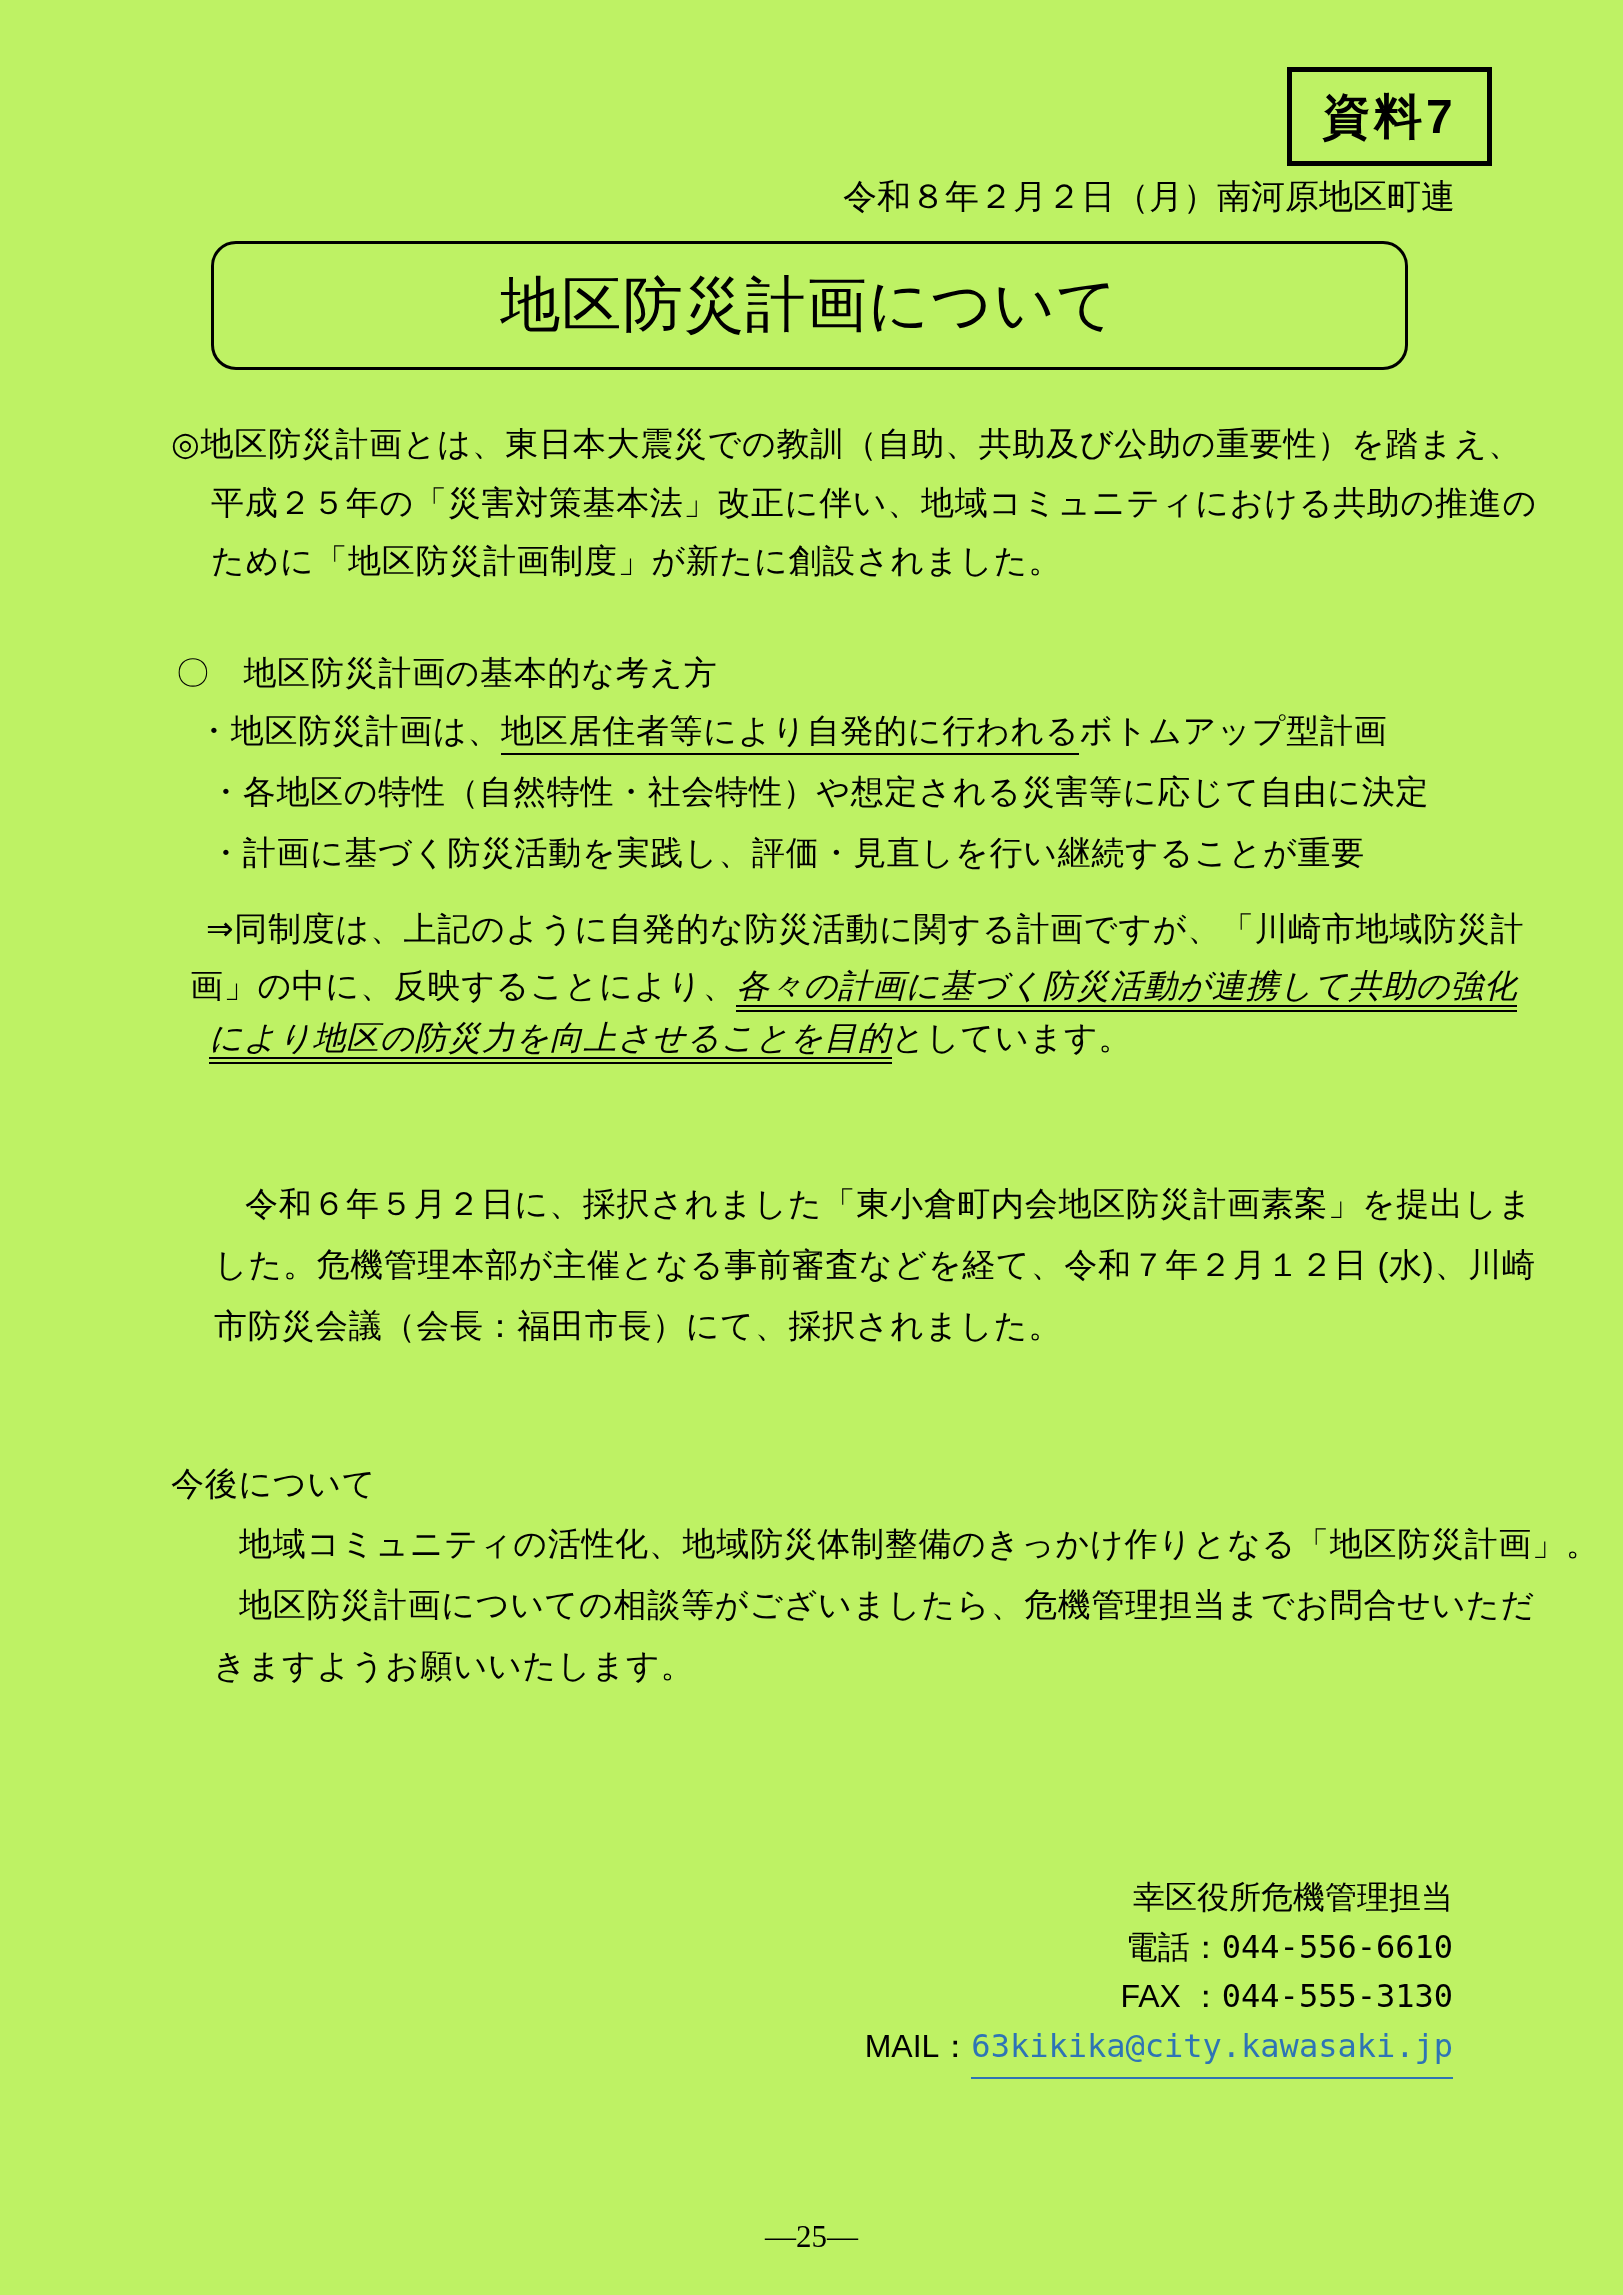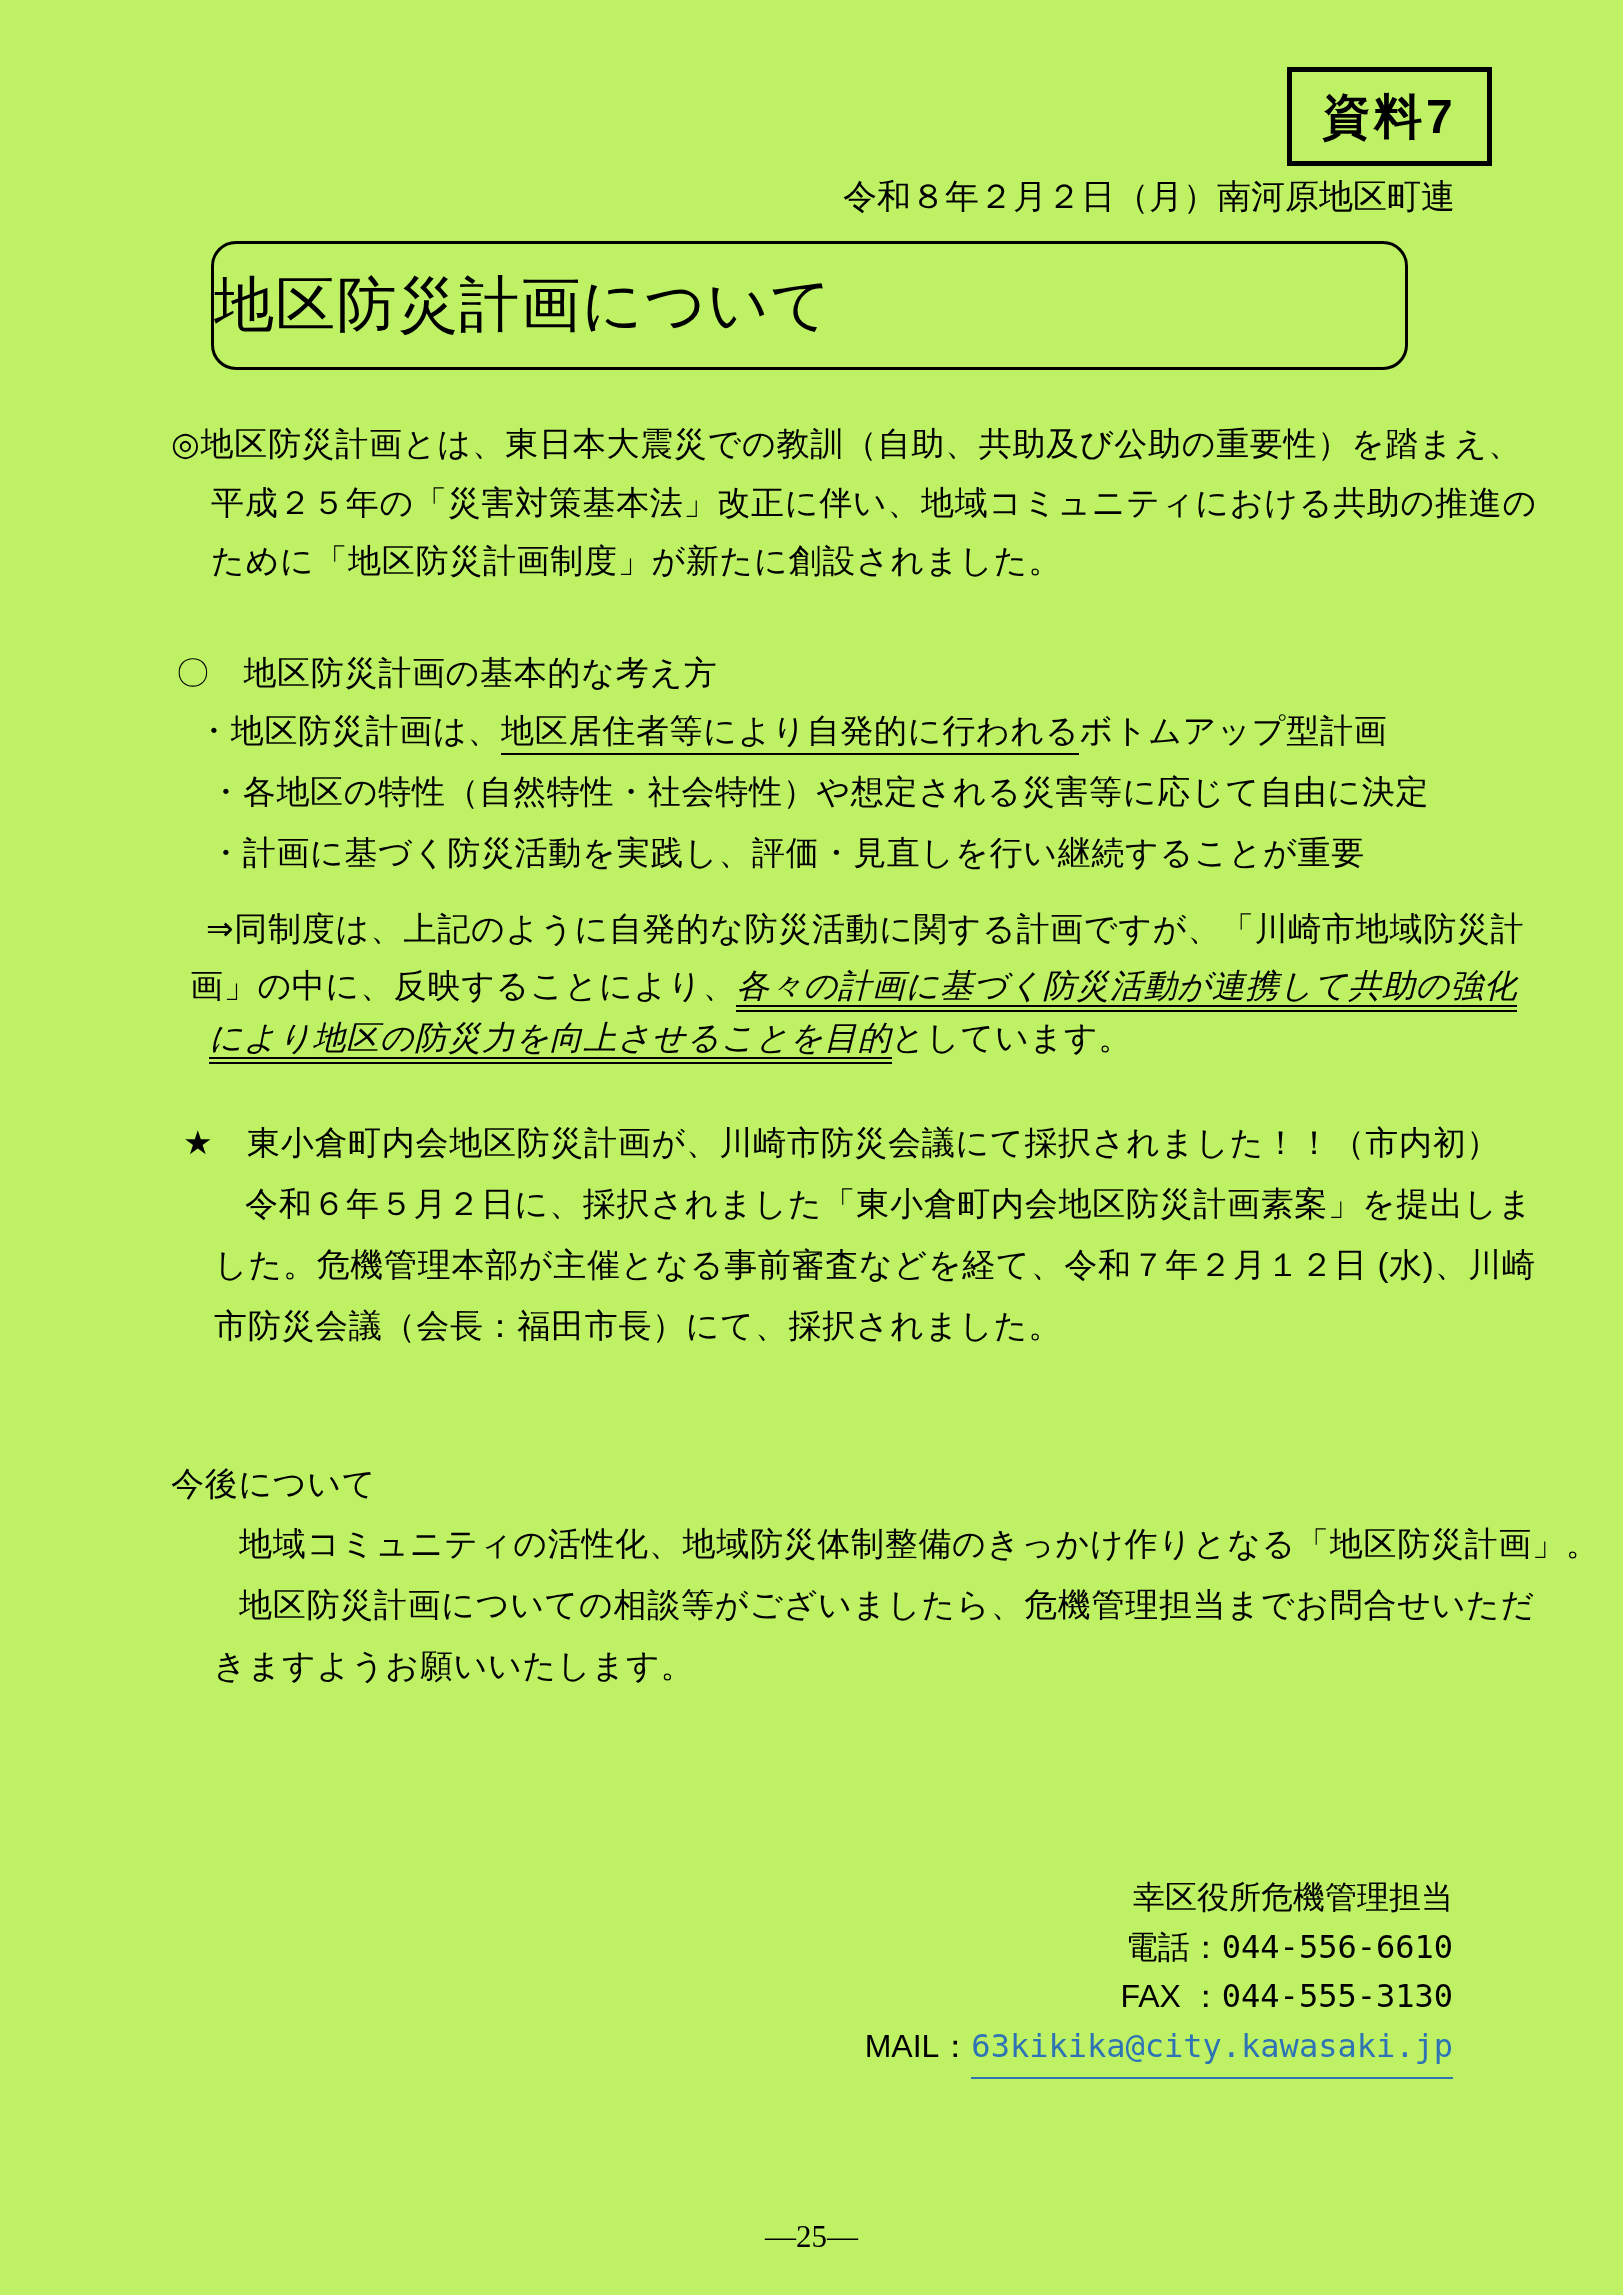--- a/index.html
+++ b/index.html
@@ -42,20 +42,21 @@
     position: absolute;
     left: 211px;
     top: 241px;
     width: 1197px;
     height: 129px;
     border: 3.3px solid #000;
     border-radius: 25px;
     box-sizing: border-box;
     display: flex;
     align-items: center;
+    justify-content: center;
     font-size: 60px;
     letter-spacing: 1.3px;
   }
   .line {
     position: absolute;
     font-size: 33px;
     line-height: 1.2;
     white-space: pre;
     letter-spacing: 0.7px;
   }
@@ -118,21 +119,20 @@
 
   <div class="line" style="top:711px;left:197px"><span>・地区防災計画は、</span><span class="u1">地区居住者等により自発的に行われる</span><span>ボトムアップ型計画</span></div>
 
   <div class="line" style="top:772px;left:209px">・各地区の特性（自然特性・社会特性）や想定される災害等に応じて自由に決定</div>
   <div class="line" style="top:909px;left:206px">⇒同制度は、上記のように自発的な防災活動に関する計画ですが、「川崎市地域防災計</div>
 
   <div class="line" style="top:833px;left:209px">・計画に基づく防災活動を実践し、評価・見直しを行い継続することが重要</div>
   <div class="line" style="top:966px;left:190px"><span>画」の中に、反映することにより、</span><span class="u2">各々の計画に基づく防災活動が連携して共助の強化</span></div>
   <div class="line" style="top:1018px;left:209px"><span class="u2">により地区の防災力を向上させることを目的</span><span>としています。</span></div>
 
-  <div class="line" style="top:1123px;left:183px">★　東小倉町内会地区防災計画が、川崎市防災会議にて採択されました！！（市内初）</div>
   <div class="line" style="top:1184px;left:245px">令和６年５月２日に、採択されました「東小倉町内会地区防災計画素案」を提出しま</div>
   <div class="line" style="top:1245px;left:214px">した。危機管理本部が主催となる事前審査などを経て、令和７年２月１２日 (水)、川崎</div>
   <div class="line" style="top:1306px;left:214px">市防災会議（会長：福田市長）にて、採択されました。</div>
 
   <div class="line" style="top:1464px;left:171px">今後について</div>
   <div class="line" style="top:1524px;left:239px">地域コミュニティの活性化、地域防災体制整備のきっかけ作りとなる「地区防災計画」。</div>
   <div class="line" style="top:1585px;left:239px">地区防災計画についての相談等がございましたら、危機管理担当までお問合せいただ</div>
   <div class="line" style="top:1646px;left:213px">きますようお願いいたします。</div>
 
   <div class="contact-line" style="top:1876px">幸区役所危機管理担当</div>

